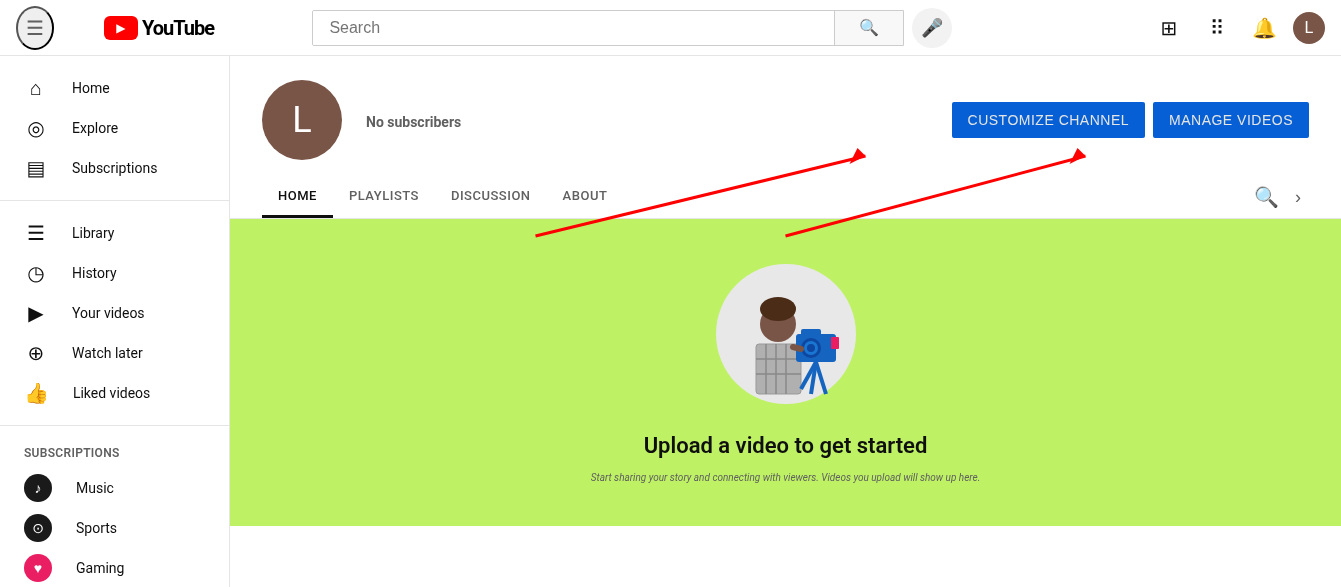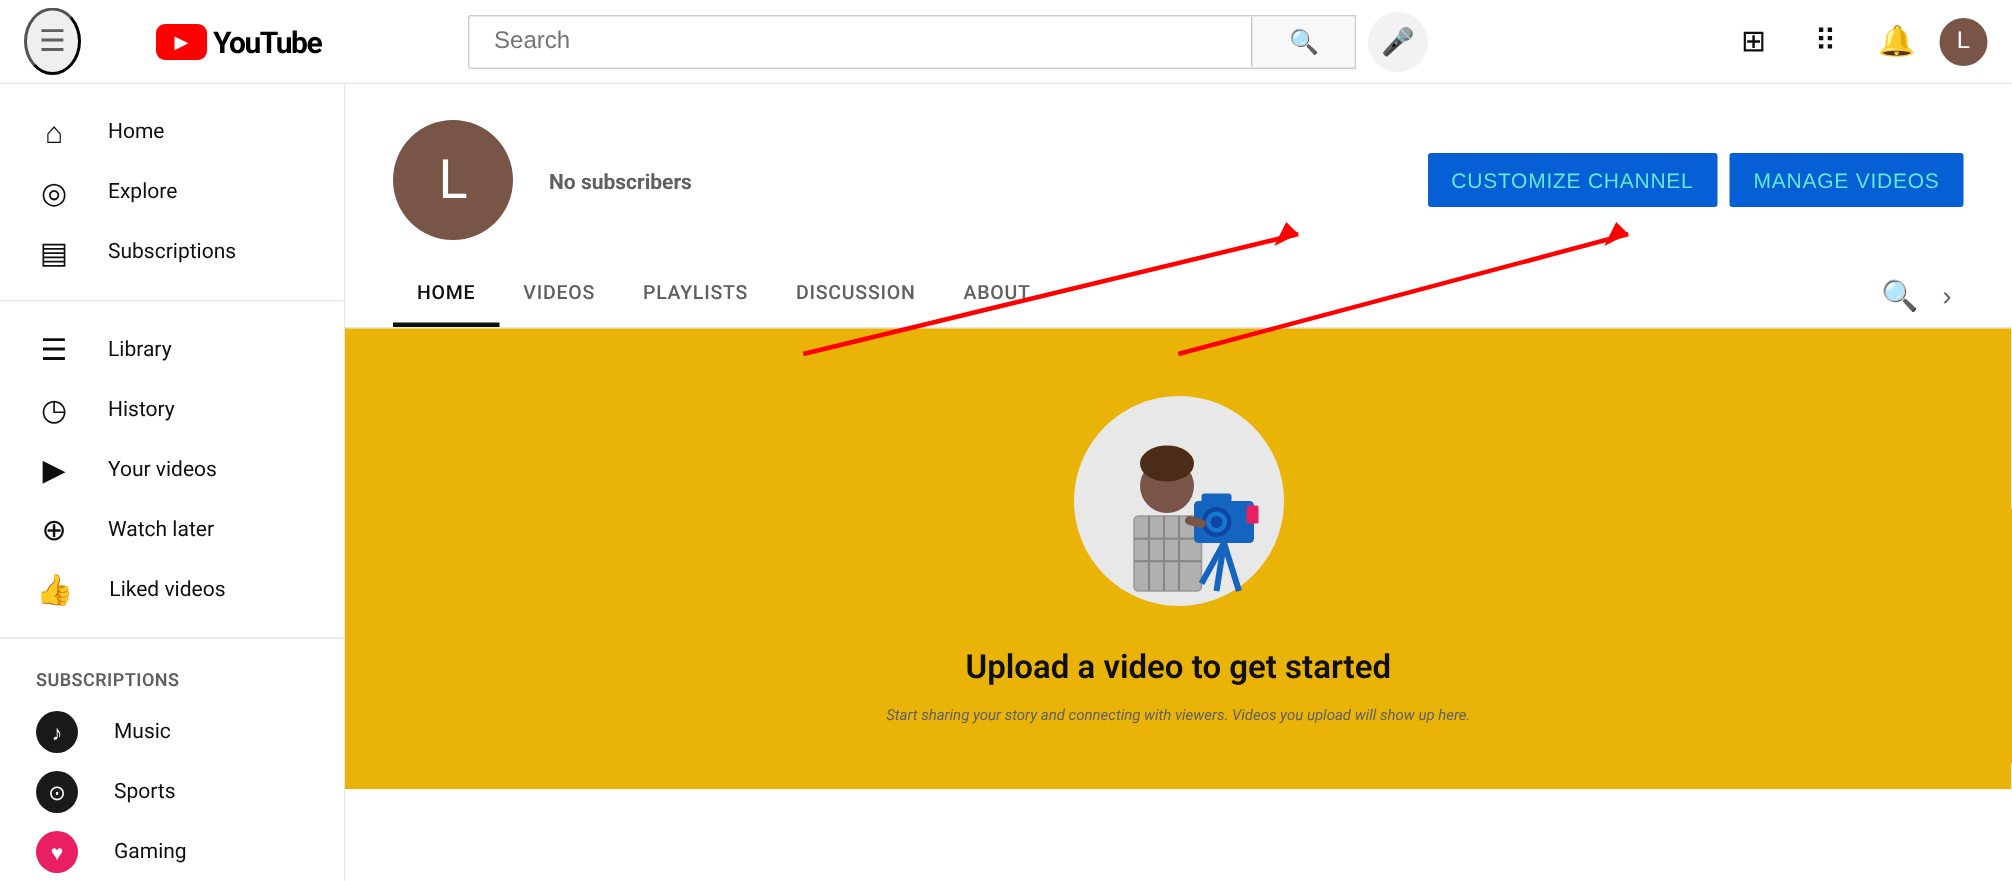--- a/index.html
+++ b/index.html
@@ -89,21 +89,21 @@
       display: flex; align-items: center; justify-content: center;
       color: white; font-size: 36px; font-weight: 400;
       min-width: 80px;
     }
     .channel-info { flex: 1; }
     .channel-name { font-size: 26px; font-weight: 600; }
     .channel-subs { font-size: 14px; color: #606060; margin-top: 4px; font-weight: bold; }
     .channel-actions { display: flex; gap: 8px; }
     .btn-primary {
       background: #065fd4;
-      color: #5eead4;
+      color: #e5e5e5;
       border: none;
       padding: 10px 16px;
       font-size: 14px;
       font-weight: 500;
       cursor: pointer;
       border-radius: 2px;
       text-transform: uppercase;
       letter-spacing: 0.5px;
     }
 
@@ -131,21 +131,21 @@
     .tab-search { margin-left: auto; background: none; border: none; cursor: pointer; font-size: 20px; color: #606060; padding: 8px; }
     .tab-chevron { background: none; border: none; cursor: pointer; font-size: 18px; color: #606060; padding: 8px; }
 
     
     .empty-state {
       display: flex;
       flex-direction: column;
       align-items: center;
       justify-content: center;
       padding: 40px 20px;
-      background: #eab308;
+      background: #bef264;
       min-height: 300px;
     }
     .empty-illustration {
       width: 150px;
       height: 150px;
       margin-bottom: 24px;
     }
     .empty-title { font-size: 22px; font-weight: 600; margin-bottom: 12px; }
     .empty-subtitle { font-size: 10px; color: #606060; text-align: center; max-width: 460px; line-height: 1.6; font-style: italic; }
   </style>
@@ -251,21 +251,20 @@
         <line x1="300" y1="130" x2="630" y2="50" stroke="red" stroke-width="3"></line>
         <polygon points="630,50 614,58 622,42" fill="red"></polygon>
 
         <line x1="550" y1="130" x2="850" y2="50" stroke="red" stroke-width="3"></line>
         <polygon points="850,50 834,58 842,42" fill="red"></polygon>
       </svg>
     </div>
 
     <div class="channel-tabs">
       <div class="tab-item active">HOME</div>
-      <div class="tab-item">VIDEOS</div>
       <div class="tab-item">PLAYLISTS</div>
       <div class="tab-item">DISCUSSION</div>
       <div class="tab-item">ABOUT</div>
       <button class="tab-search">🔍</button>
       <button class="tab-chevron">›</button>
     </div>
 
     <div class="empty-state">
 
       <svg class="empty-illustration" viewBox="0 0 150 150">

